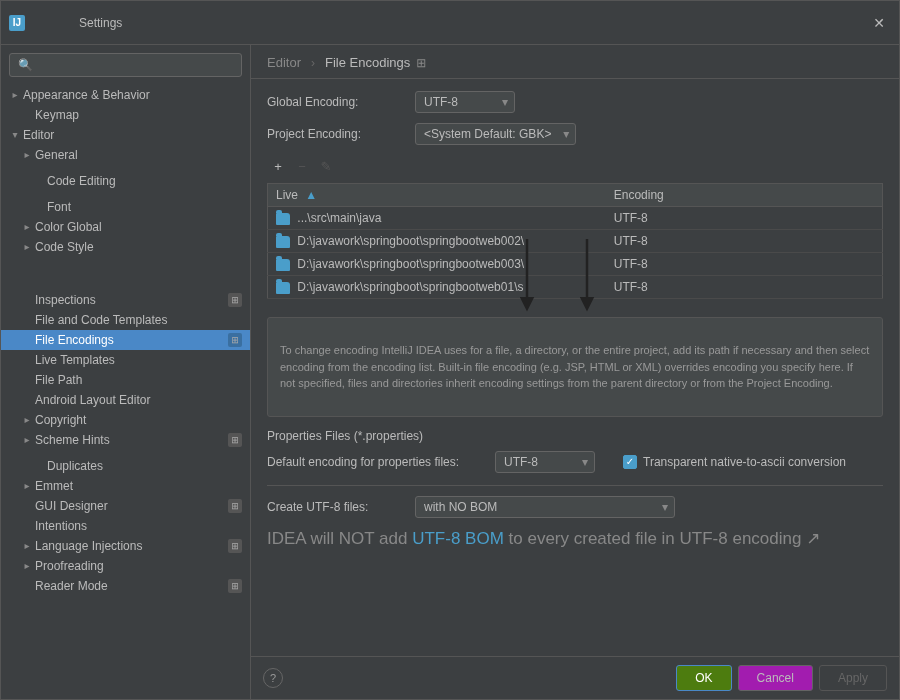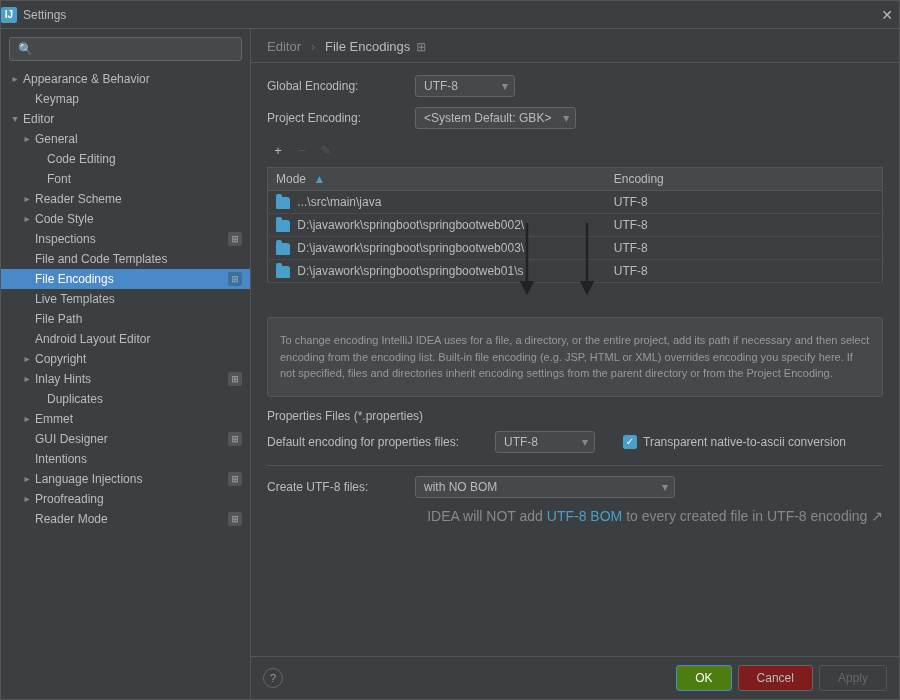--- a/index.html
+++ b/index.html
@@ -17,26 +17,27 @@
       width: 900px;
       height: 700px;
       display: flex;
       flex-direction: column;
       background: #3c3f41;
       border: 1px solid #555;
     }
 
     .title-bar {
       background: #3c3f41;
-      height: 28px;
-      display: flex;
-      align-items: center;
-      padding: 0 0;
+      height: 44px;
+      display: flex;
+      align-items: center;
+      padding: 0 8px;
       border-bottom: 1px solid #555;
       flex-shrink: 0;
+      gap: 48px;
     }
     .title-bar-icon {
       width: 16px;
       height: 16px;
       margin-right: 6px;
       background: #4a9eca;
       border-radius: 2px;
       display: flex;
       align-items: center;
       justify-content: center;
@@ -96,21 +97,21 @@
       align-items: center;
       padding: 3px 8px 3px 8px;
       cursor: pointer;
       color: #bbbbbb;
       font-size: 12px;
       white-space: nowrap;
     }
     .nav-item.selected { background: #4a88c7; color: white; }
 
     .nav-indent-1 { padding-left: 20px; }
-    .nav-indent-2 { padding-left: 32px; }
+    .nav-indent-2 { padding-left: 32px; margin-top: 6px; }
 
     .chevron {
       display: inline-block;
       width: 12px;
       height: 12px;
       margin-right: 2px;
       font-size: 10px;
       text-align: center;
       line-height: 12px;
       color: #888;
@@ -257,25 +258,25 @@
       width: 6px;
       height: 3px;
       background: #4a9eca;
       border-radius: 2px 2px 0 0;
     }
 
     .info-box {
       background: #45494a;
       border: 1px solid #555;
       border-radius: 3px;
-      padding: 14px 12px;
+      padding: 24px 12px;
       font-size: 11px;
       color: #999;
       line-height: 1.5;
-      margin-top: 24px;
+      margin-top: 8px;
       margin-bottom: 12px;
     }
 
     .section-title {
       color: #bbbbbb;
       font-size: 12px;
       margin-bottom: 8px;
       margin-top: 8px;
     }
 
@@ -306,23 +307,23 @@
       height: 1px;
       background: #555;
       margin: 10px 0;
     }
 
     .bom-section { margin-bottom: 12px; }
 
     .link-text { color: #4a9eca; cursor: pointer; text-decoration: none; }
 
     .info-line {
-      font-size: 14px;
+      font-size: 17px;
       color: #888;
-      text-align: right;
+      text-align: left;
       margin-top: 4px;
     }
 
     
     .bottom-bar {
       display: flex;
       justify-content: flex-end;
       padding: 8px 12px;
       border-top: 1px solid #555;
       gap: 6px;
@@ -334,21 +335,21 @@
       font-size: 12px;
       cursor: pointer;
       border: 1px solid transparent;
     }
     .btn-primary {
       background: #4d7c0f;
       color: white;
       border-color: #4a88c7;
     }
     .btn-secondary {
-      background: #7f1d1d;
+      background: #a21caf;
       color: #bbbbbb;
       border-color: #646464;
     }
     .btn-disabled {
       background: #3c3f41;
       color: #666;
       border-color: #555;
       cursor: default;
     }
 
@@ -410,29 +411,29 @@
           <span>Code Editing</span>
         </div>
 
         <div class="nav-item nav-indent-2">
           <span class="chevron empty"></span>
           <span>Font</span>
         </div>
 
         <div class="nav-item nav-indent-1">
           <span class="chevron collapsed"></span>
-          <span>Reader Scheme</span>
+          <span>Color Global</span>
         </div>
 
         <div class="nav-item nav-indent-1">
           <span class="chevron collapsed"></span>
           <span>Code Style</span>
         </div>
 
-        <div class="nav-item nav-indent-1" style="display:flex;align-items:flex-end;">
+        <div class="nav-item nav-indent-1" style="display:flex;align-items:flex-end;margin-top:33px;">
           <span class="chevron empty"></span>
           <span>Inspections</span>
           <div class="badge">⊞</div>
         </div>
 
         <div class="nav-item nav-indent-1">
           <span class="chevron empty"></span>
           <span>File and Code Templates</span>
         </div>
 
@@ -457,21 +458,21 @@
           <span>Android Layout Editor</span>
         </div>
 
         <div class="nav-item nav-indent-1">
           <span class="chevron collapsed"></span>
           <span>Copyright</span>
         </div>
 
         <div class="nav-item nav-indent-1" style="display:flex;align-items:center;">
           <span class="chevron collapsed"></span>
-          <span>Inlay Hints</span>
+          <span>Scheme Hints</span>
           <div class="badge">⊞</div>
         </div>
 
         <div class="nav-item nav-indent-2">
           <span class="chevron empty"></span>
           <span>Duplicates</span>
         </div>
 
         <div class="nav-item nav-indent-1">
           <span class="chevron collapsed"></span>
@@ -537,21 +538,21 @@
         <div class="toolbar">
           <button class="tool-btn" title="Add">+</button>
           <button class="tool-btn disabled" title="Remove">−</button>
           <button class="tool-btn disabled" title="Edit">✎</button>
         </div>
 
         <table class="encoding-table">
           <thead>
             <tr>
               <th style="width:55%;">
-                <span>Mode</span>
+                <span>Live</span>
                 <span class="sort-arrow">▲</span>
               </th>
               <th>
                 <span>Encoding</span>
               </th>
             </tr>
           </thead>
           <tbody>
             <tr>
               <td>

